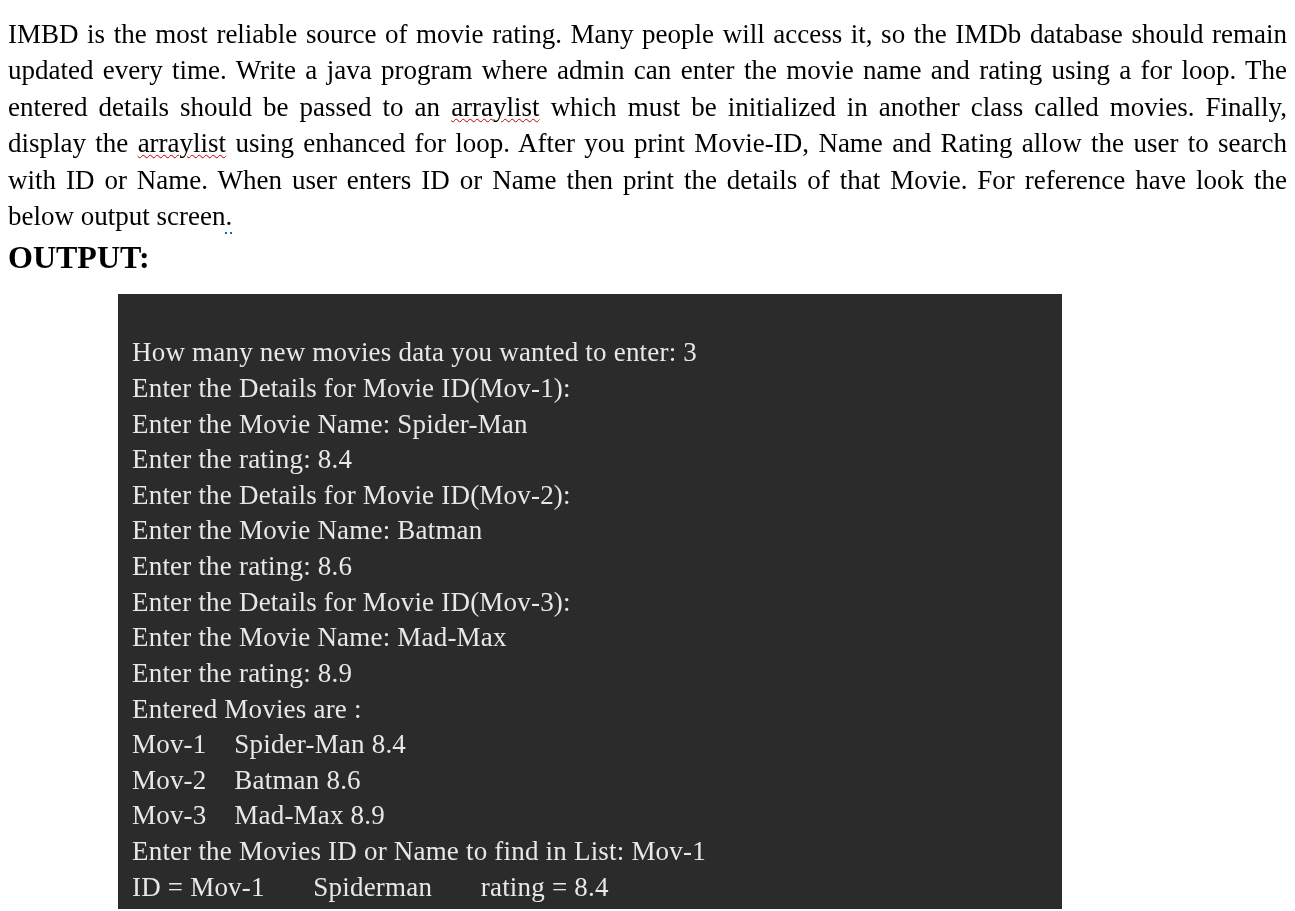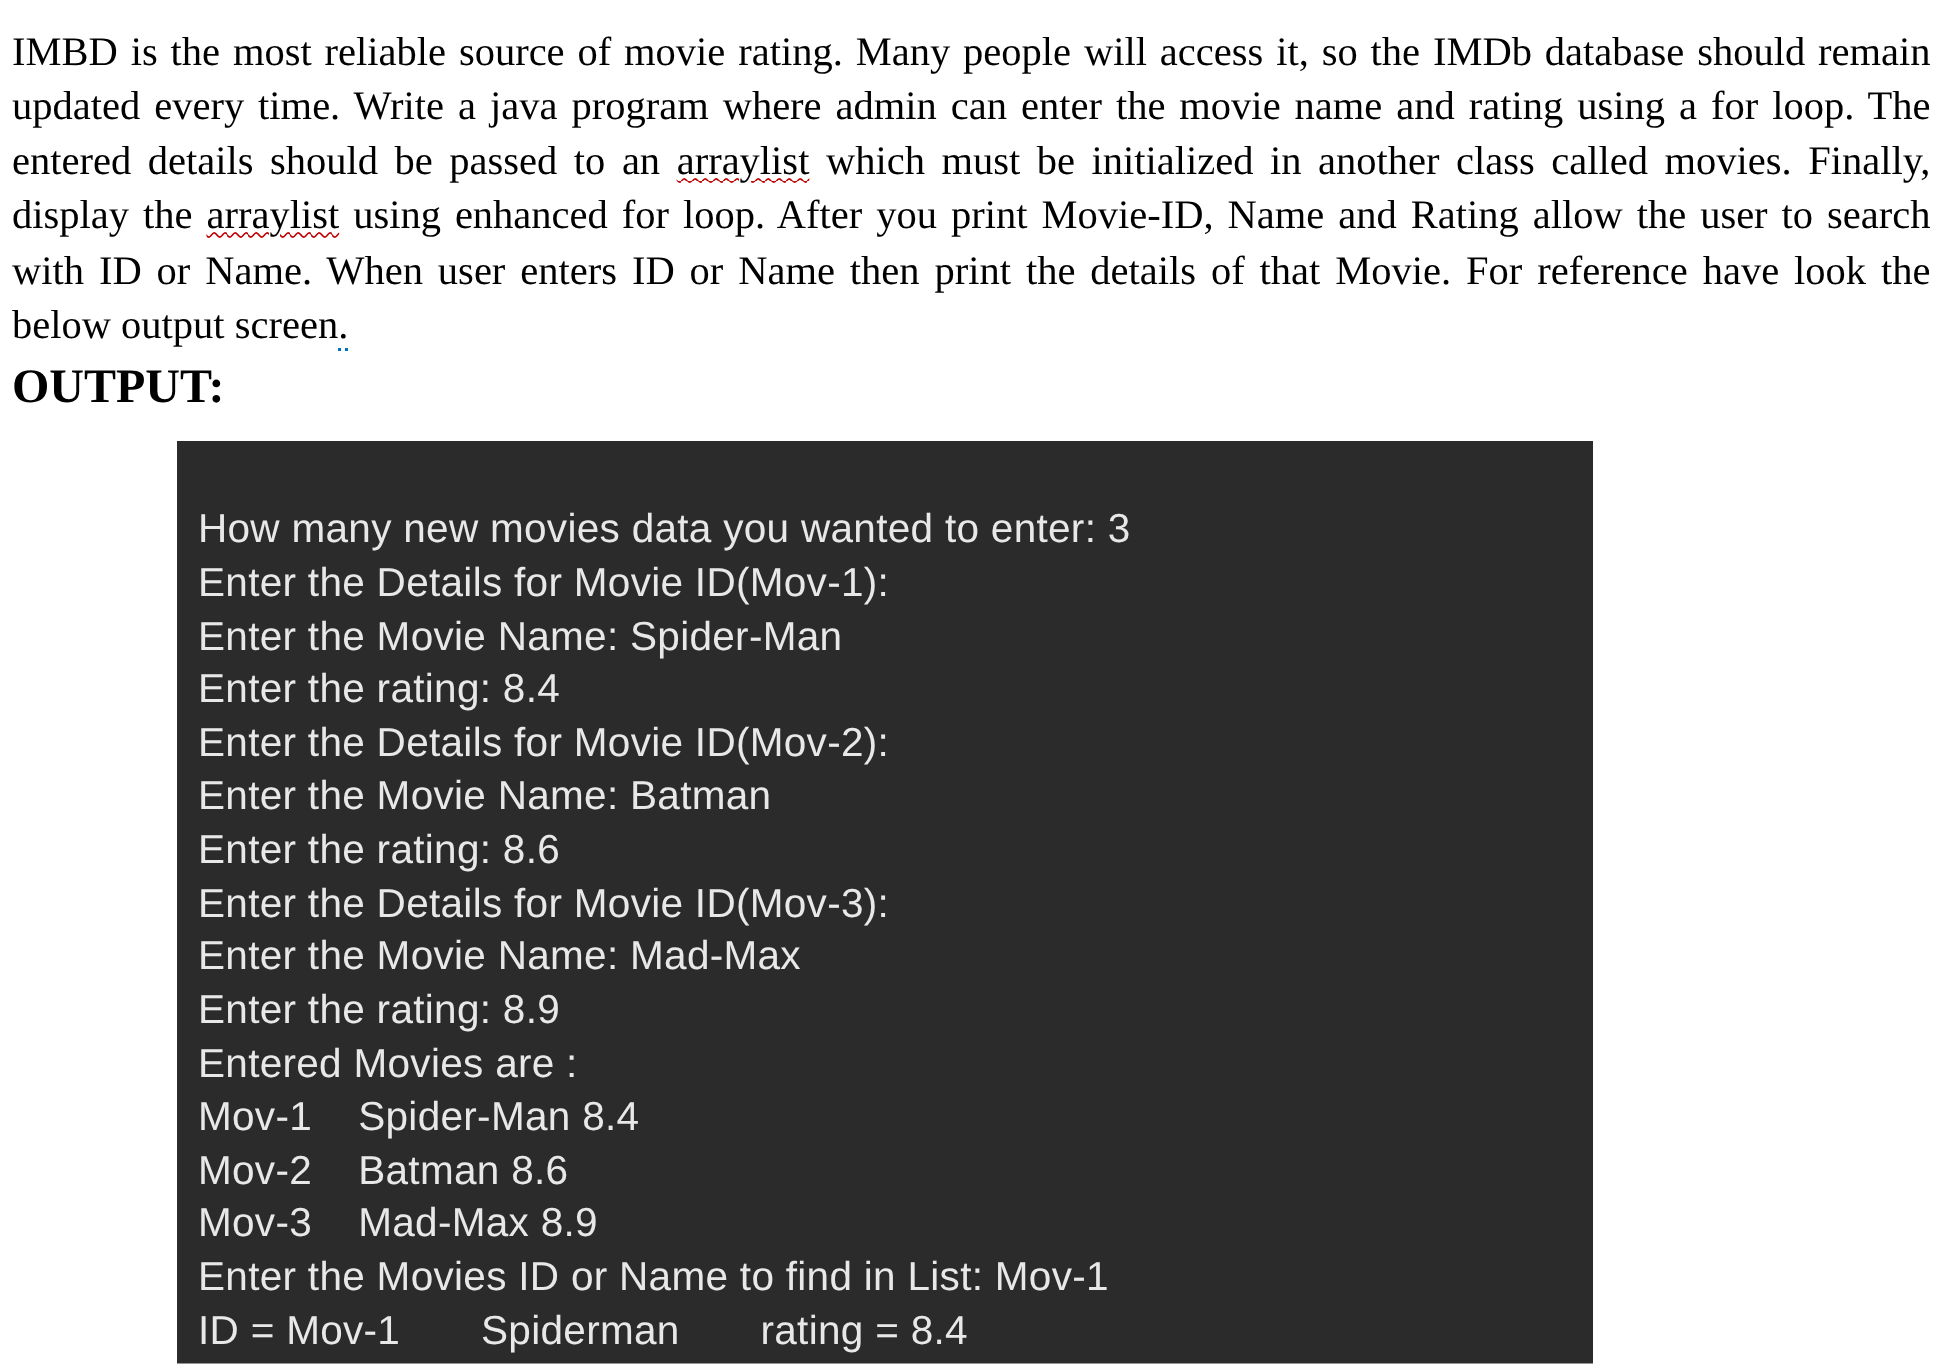--- a/index.html
+++ b/index.html
@@ -32,21 +32,21 @@
     .output-label {
       font-size: 32px;
       font-weight: bold;
       color: #000000;
       margin-top: 2px;
       margin-bottom: 18px;
     }
     .terminal {
       background: #2b2b2b;
       color: #e8e8e8;
-      font-family: Liberation Sans, sans-serif;
+      font-family: Liberation Serif, serif;
       font-size: 27px;
       line-height: 1.32;
       padding: 6px 14px 4px 14px;
       margin-left: 110px;
       margin-right: 225px;
       white-space: pre;
       letter-spacing: 0.2px;
     }
   </style>
 </head>

